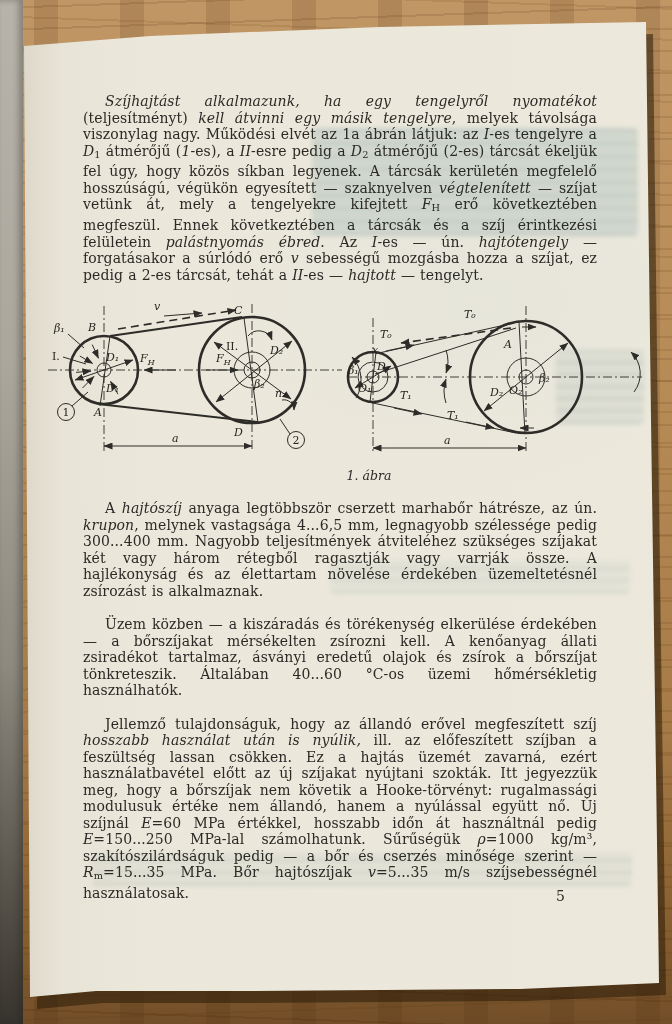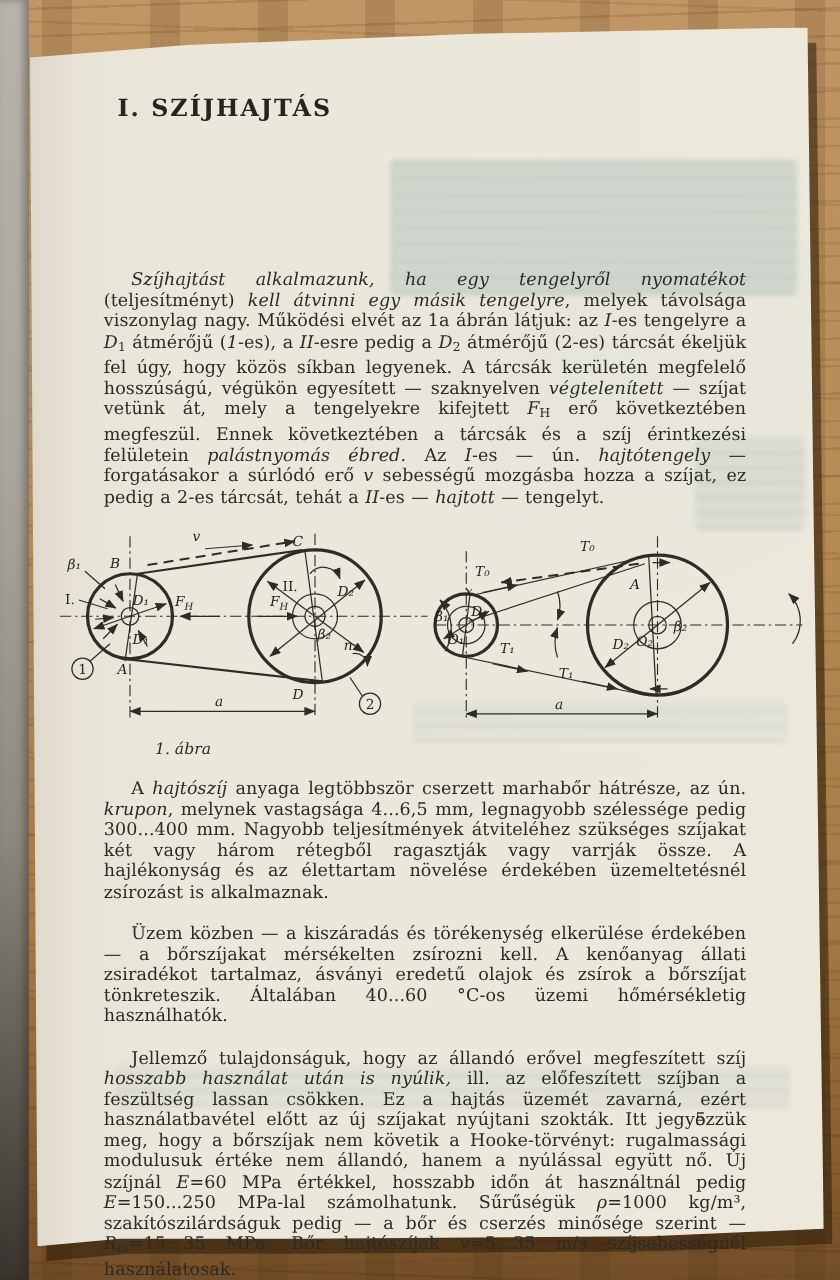--- a/index.html
+++ b/index.html
@@ -48,21 +48,21 @@
     font-size:19px;font-weight:bold;letter-spacing:1.6px;margin:0 0 118px 28px;
     color:#26241f;
   }
   p.body{
     margin:17px;font-size:14px;line-height:16.5px;text-align:justify;text-indent:22px;
     letter-spacing:.1px;word-spacing:.5px;color:#2b2a26;
   }
   .ri{font-style:italic;}
   .rsub{font-size:.7em;vertical-align:-.25em;}
   .figure-row{display:flex;margin:4px 0 0 -22px;width:602px;}
-  .caption{font-style:italic;font-size:12.5px;margin:8px 0 14px 58px;}
+  .caption{font-style:italic;font-size:12.5px;margin:8px 0 14px 58px;text-align:center;}
   .page-number{position:absolute;left:556px;top:888px;font-size:14px;color:#2b2a26;}
   svg .thin{stroke:#2e2c28;stroke-width:1;fill:none;}
   svg .med{stroke:#2e2c28;stroke-width:1.8;fill:none;}
   svg .thick{stroke:#2e2c28;stroke-width:2.6;fill:none;}
   svg .cl{stroke:#2e2c28;stroke-width:.9;fill:none;stroke-dasharray:9 3 2 3;}
   svg .dsh{stroke:#2e2c28;stroke-width:1.6;fill:none;stroke-dasharray:8 5;}
   svg text{fill:#26241f;}
   svg .fl{font:italic 11px "DejaVu Serif",serif;}
   svg .fu{font:11px "DejaVu Serif",serif;}
 </style>
@@ -72,21 +72,20 @@
 <div class="scene">
   <div class="spine"></div>
   <div class="page-shadow"></div>
   <div class="page"></div>
   <div class="showthrough st1"></div>
   <div class="showthrough st2"></div>
   <div class="showthrough st3"></div>
   <div class="showthrough st4"></div>
 
   <div class="content">
-    <h1 class="title">I. SZÍJHAJTÁS</h1>
 
     <p class="body"><span class="ri">Szíjhajtást alkalmazunk, ha egy tengelyről nyomatékot </span><span>(teljesítményt) </span><span class="ri">kell átvinni egy másik tengelyre</span><span>, melyek távolsága viszonylag nagy. Működési elvét az 1a ábrán látjuk: az </span><span class="ri">I</span><span>-es tengelyre a </span><span class="ri">D</span><span class="rsub">1</span><span> átmérőjű (</span><span class="ri">1</span><span>-es), a </span><span class="ri">II</span><span>-esre pedig a </span><span class="ri">D</span><span class="rsub">2</span><span> átmérőjű (2-es) tárcsát ékeljük fel úgy, hogy közös síkban legyenek. A tárcsák kerületén megfelelő hosszúságú, végükön egyesített — szaknyelven </span><span class="ri">végtelenített</span><span> — szíjat vetünk át, mely a tengelyekre kifejtett </span><span class="ri">F</span><span class="rsub">H</span><span> erő következtében megfeszül. Ennek következtében a tárcsák és a szíj érintkezési felületein </span><span class="ri">palástnyomás ébred.</span><span> Az </span><span class="ri">I</span><span>-es — ún. </span><span class="ri">hajtótengely</span><span> — forgatásakor a súrlódó erő </span><span class="ri">v</span><span> sebességű mozgásba hozza a szíjat, ez pedig a 2-es tárcsát, tehát a </span><span class="ri">II</span><span>-es — </span><span class="ri">hajtott</span><span> — tengelyt.</span></p>
 
     <div class="figure-row">
 
       <svg width="302" height="160" viewBox="0 0 302 160">
         <defs>
           <marker id="aL" markerWidth="9" markerHeight="7" refX="8.5" refY="3.5" orient="auto-start-reverse" markerUnits="userSpaceOnUse">
               <path d="M0 0L9 3.5L0 7Z" fill="#2e2c28"></path>
             </marker>

